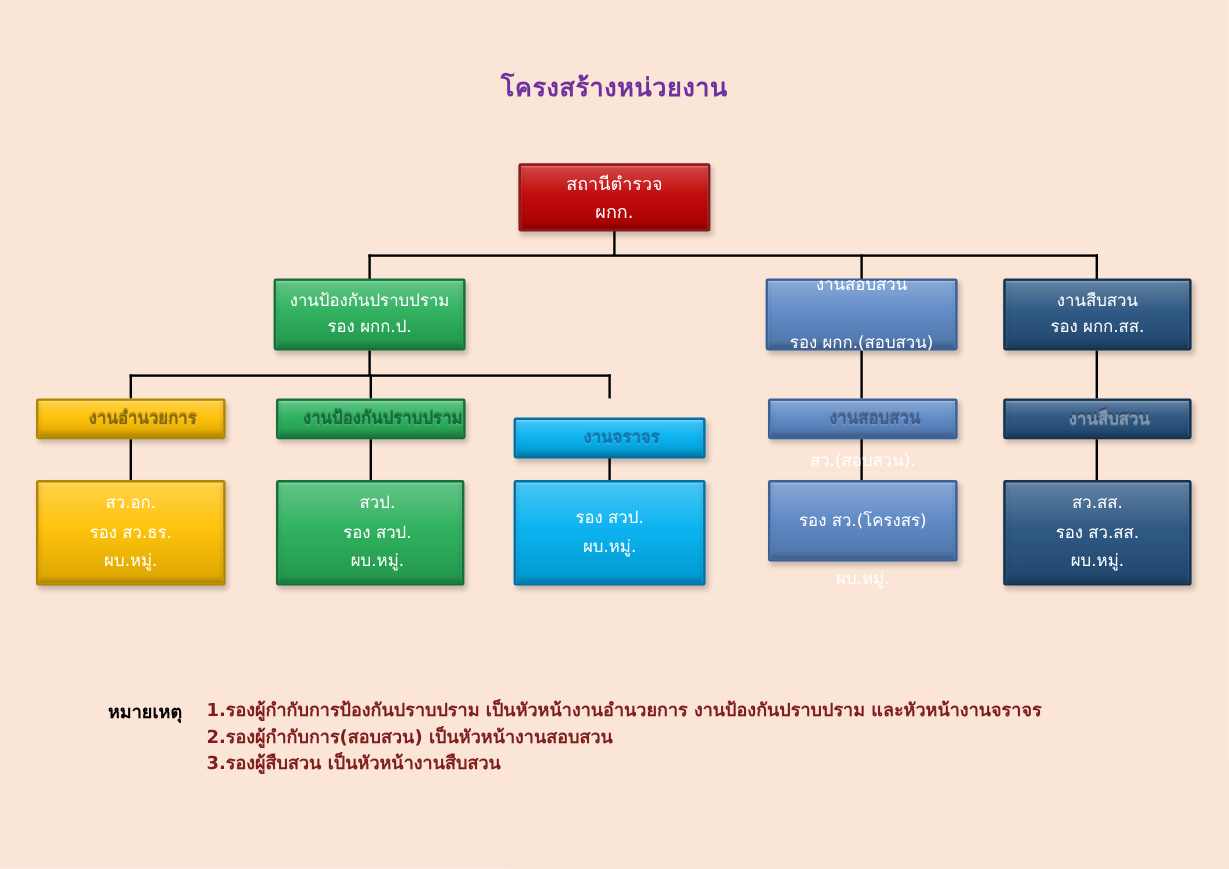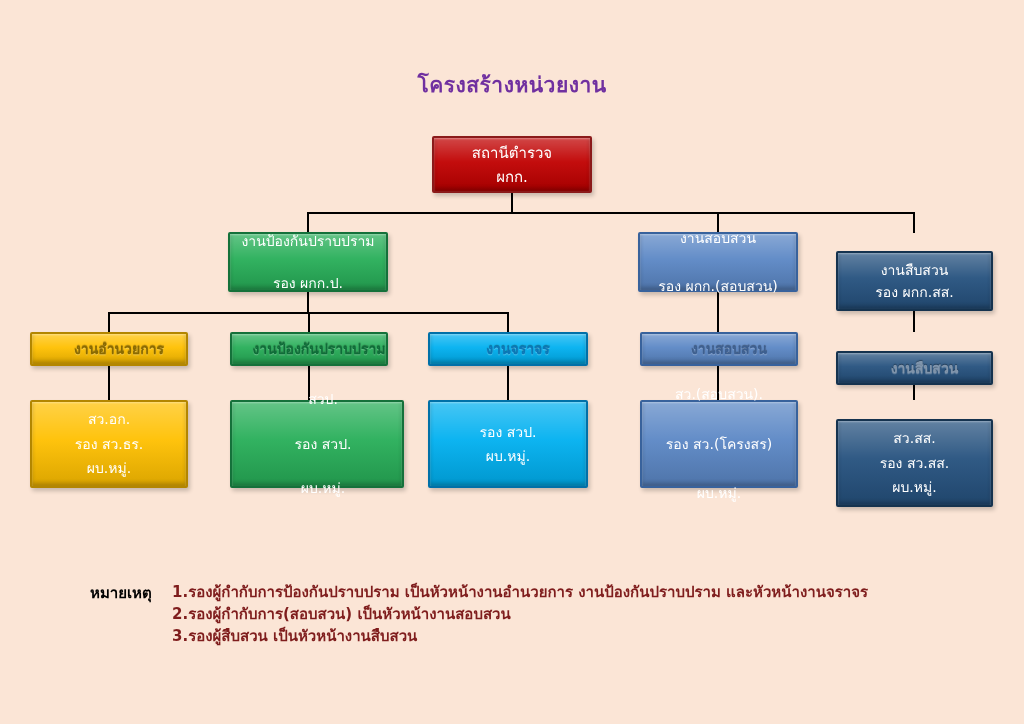--- a/index.html
+++ b/index.html
@@ -9,21 +9,21 @@
   .canvas {
     position: relative;
     width: 1024px;
     height: 724px;
     background: var(--background, #fbe5d6);
     overflow: hidden;
   }
 
   .page-title {
     position: absolute;
-    top: 68px;
+    top: 56px;
     left: 0;
     width: 100%;
     text-align: center;
     font-size: 21px;
     font-weight: bold;
     color: var(--title, #7030a0);
     letter-spacing: 0.5px;
   }
 
   .box {
@@ -38,35 +38,35 @@
     line-height: 1.6;
     border: 2px solid rgba(0,0,0,0.55);
     border-radius: 2px;
     background-image: linear-gradient(to bottom, rgba(255,255,255,0.28), rgba(255,255,255,0.05) 45%, rgba(0,0,0,0.14));
     box-shadow: inset 0 1px 2px rgba(255,255,255,0.35),
                 inset 0 -3px 4px rgba(0,0,0,0.22),
                 2px 3px 4px rgba(0,0,0,0.20);
   }
 
   .c-red   { background-color: var(--red, #c00000);   border-color: var(--red-border, #8b1a1a); font-size: 15px; }
-  .c-green { background-color: var(--green, #27ae58); border-color: var(--green-border, #14713a); gap: 20px; }
+  .c-green { background-color: var(--green, #27ae58); border-color: var(--green-border, #14713a); }
   .c-steel { background-color: var(--steel, #5b87c5); border-color: var(--steel-border, #38629c); gap: 25px; }
-  .c-navy  { background-color: var(--navy, #25517e);  border-color: var(--navy-border, #15334f); margin-top: 19px; }
+  .c-navy  { background-color: var(--navy, #25517e);  border-color: var(--navy-border, #15334f); }
   .c-gold  { background-color: var(--gold, #ffc000);  border-color: var(--gold-border, #b38600); }
   .c-cyan  { background-color: var(--cyan, #00b0f0);  border-color: var(--cyan-border, #0070a8); }
 
   .hdr {
     font-weight: bold;
     font-size: 14px;
     text-shadow: 0 1px 1px rgba(255,255,255,0.30), 0 -1px 1px rgba(0,0,0,0.35);
     padding-left: 20px;
   }
   .hdr-gold  { color: #8a6a00; }
   .hdr-green { color: #0e6d38; }
-  .hdr-cyan  { color: #0a77b8; }
+  .hdr-cyan  { color: #0a77b8; margin-top: 16px; }
   .hdr-steel { color: #3d5f90; }
   .hdr-navy  { color: #8095ac; }
 
   .lvl4 { line-height: 1.75; }
 
   .hline, .vline { position: absolute; background: var(--line, #000000); }
   .hline { height: 2px; }
   .vline { width: 2px; }
 
   .notes-label {
@@ -154,32 +154,32 @@
   <div class="box c-navy hdr hdr-navy" style="left:836px; top:332px; width:157px; height:34px;">
     <div>งานสืบสวน</div>
   </div>
 
   <div class="box c-gold lvl4" style="left:30px; top:400px; width:158px; height:88px;">
     <div>สว.อก.</div>
     <div>รอง สว.ธร.</div>
     <div>ผบ.หมู่.</div>
   </div>
 
-  <div class="box c-green lvl4" style="left:230px; top:400px; width:174px; height:88px;padding-left:12px;">
+  <div class="box c-green lvl4" style="left:230px; top:400px; width:157px; height:88px;padding-left:12px;">
     <div>สวป.</div>
     <div>รอง สวป.</div>
     <div>ผบ.หมู่.</div>
   </div>
 
   <div class="box c-cyan lvl4" style="left:428px; top:400px; width:160px; height:88px;">
     <div>รอง สวป.</div>
     <div>ผบ.หมู่.</div>
   </div>
 
-  <div class="box c-steel lvl4" style="left:640px; top:400px; width:158px; height:88px;">
+  <div class="box c-steel lvl4" style="left:640px; top:400px; width:158px; height:68px;">
     <div>สว.(สอบสวน).</div>
     <div>รอง สว.(โครงสร)</div>
     <div>ผบ.หมู่.</div>
   </div>
 
   <div class="box c-navy lvl4" style="left:836px; top:400px; width:157px; height:88px;">
     <div>สว.สส.</div>
     <div>รอง สว.สส.</div>
     <div>ผบ.หมู่.</div>
   </div>

